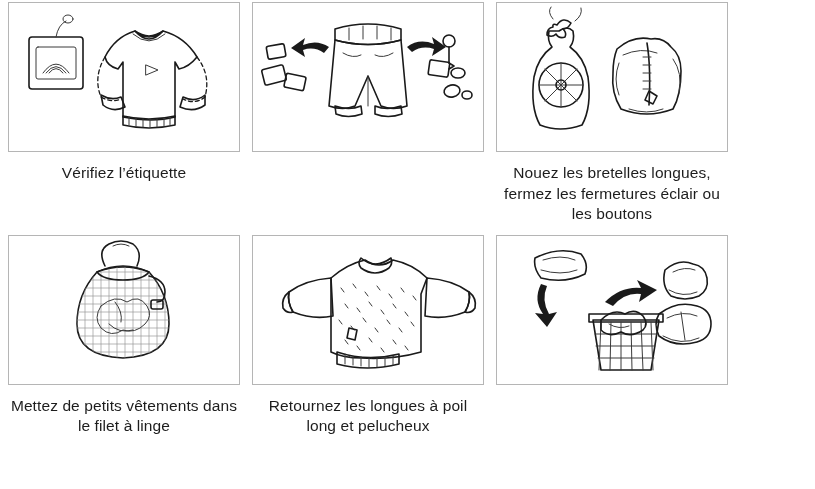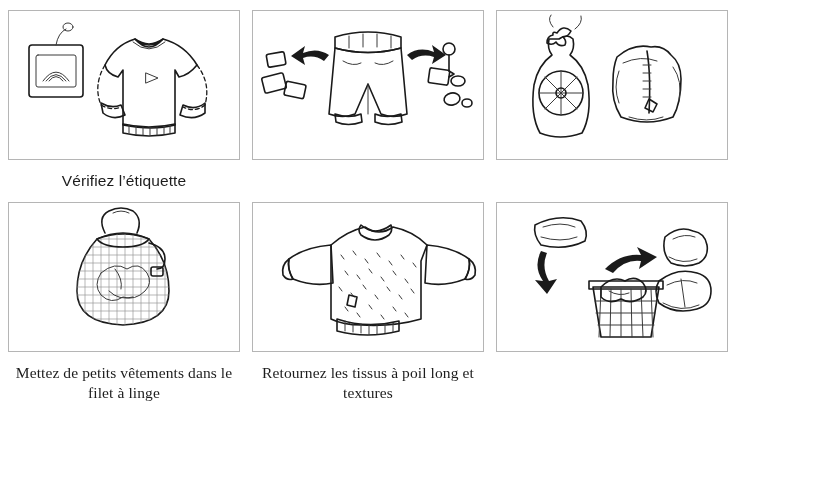--- a/index.html
+++ b/index.html
@@ -12,21 +12,21 @@
     height: 489px;
     font-family: "Liberation Sans", sans-serif;
     color: #1a1a1a;
     overflow: hidden;
   }
   .sheet {
     width: 698px;
     height: 489px;
     position: relative;
     box-sizing: border-box;
-    padding: 10px 8px 6px 8px;
+    padding: 2px 8px 6px 8px;
   }
   .grid {
     display: grid;
     grid-template-columns: repeat(3, 1fr);
     grid-template-rows: auto auto;
     column-gap: 12px;
     row-gap: 10px;
   }
   .cell {
     display: flex;
@@ -48,21 +48,20 @@
     margin-top: 11px;
     text-align: center;
     font-size: 15.5px;
     line-height: 1.33;
     color: #1d1d1d;
     max-width: 238px;
     letter-spacing: 0.1px;
   }
   .row2 .caption {
     max-width: 246px;
-    font-family: Liberation Serif, serif;
   }
   svg { display: block; }
   .ln {
     fill: none;
     stroke: #1a1a1a;
     stroke-width: 1.6;
     stroke-linecap: round;
     stroke-linejoin: round;
   }
   .ln-thin {
@@ -173,20 +172,21 @@
 
           <path class="ln" d="M150 40 q4 24 2 62"></path>
           <path class="ln-thin" d="M146 54 h8 M146 62 h8 M146 70 h8 M146 78 h8 M146 86 h8"></path>
 
           <path class="ln" d="M152 88 l8 5 l-4 8 l-8 -4 z" fill="#fff"></path>
 
           <path class="ln-thin" d="M176 56 q10 14 6 34"></path>
           <path class="ln-thin" d="M122 60 q-6 16 0 32"></path>
         </svg>
       </div>
+      <div class="caption">Nouez les bretelles longues, fermez les fermetures éclair ou les boutons</div>
     </div>
 
     <div class="cell row2">
       <div class="frame">
         <svg width="230" height="148" viewBox="0 0 230 148">
           <defs>
             <clipPath id="bagclip">
               <path d="M88 36 q26 -10 52 0 q20 22 20 52 q0 32 -46 34 q-46 -2 -46 -34 q0 -30 20 -52 z"></path>
             </clipPath>
           </defs>
@@ -242,21 +242,21 @@
 
           <path class="ln" d="M174 42 q26 2 42 14 q2 10 -4 20 q-20 8 -40 4 z" fill="#fff"></path>
           <path class="ln" d="M216 56 q8 6 6 16 q-4 6 -10 4 q6 -10 4 -20 z" fill="#fff"></path>
 
           <path class="ln" d="M84 116 q30 10 62 2 l0 10 q-32 8 -62 0 z" fill="#fff"></path>
           <path class="ln-thin" d="M92 118 v10 M100 120 v9 M108 121 v9 M116 122 v9 M124 122 v9 M132 121 v9 M140 120 v9"></path>
 
           <path class="ln" d="M96 92 l8 2 l-2 10 l-8 -2 z" fill="#fff"></path>
         </svg>
       </div>
-      <div class="caption">Retournez les tissus à poil long et textures</div>
+      <div class="caption">Retournez les longues à poil long et pelucheux</div>
     </div>
 
     <div class="cell row2">
       <div class="frame">
         <svg width="230" height="148" viewBox="0 0 230 148">
 
           <path class="ln" d="M38 22 q24 -12 46 -4 q8 10 4 20 q-20 10 -44 4 q-8 -10 -6 -20 z" fill="#fff"></path>
           <path class="ln-thin" d="M46 24 q18 -6 32 0 M44 34 q20 6 36 0"></path>
 
           <path class="fillk" d="M44 48 q-8 16 2 30 l-8 -1 l12 14 l10 -15 l-8 2 q-8 -14 -2 -28 z"></path>

